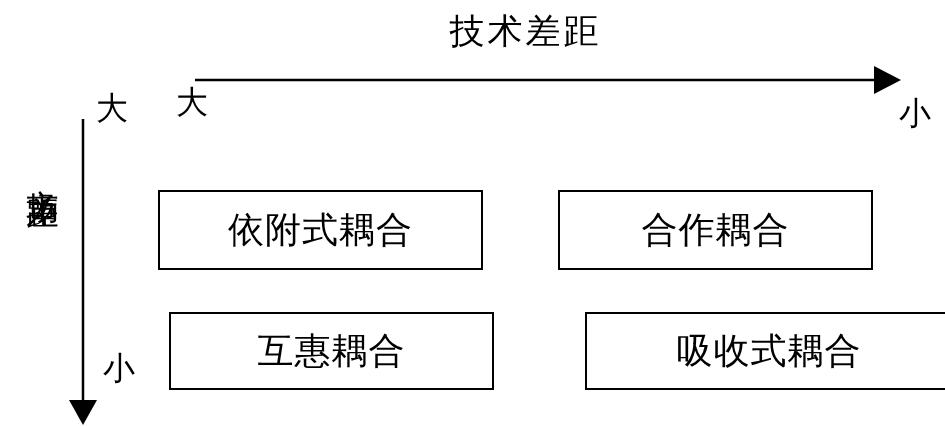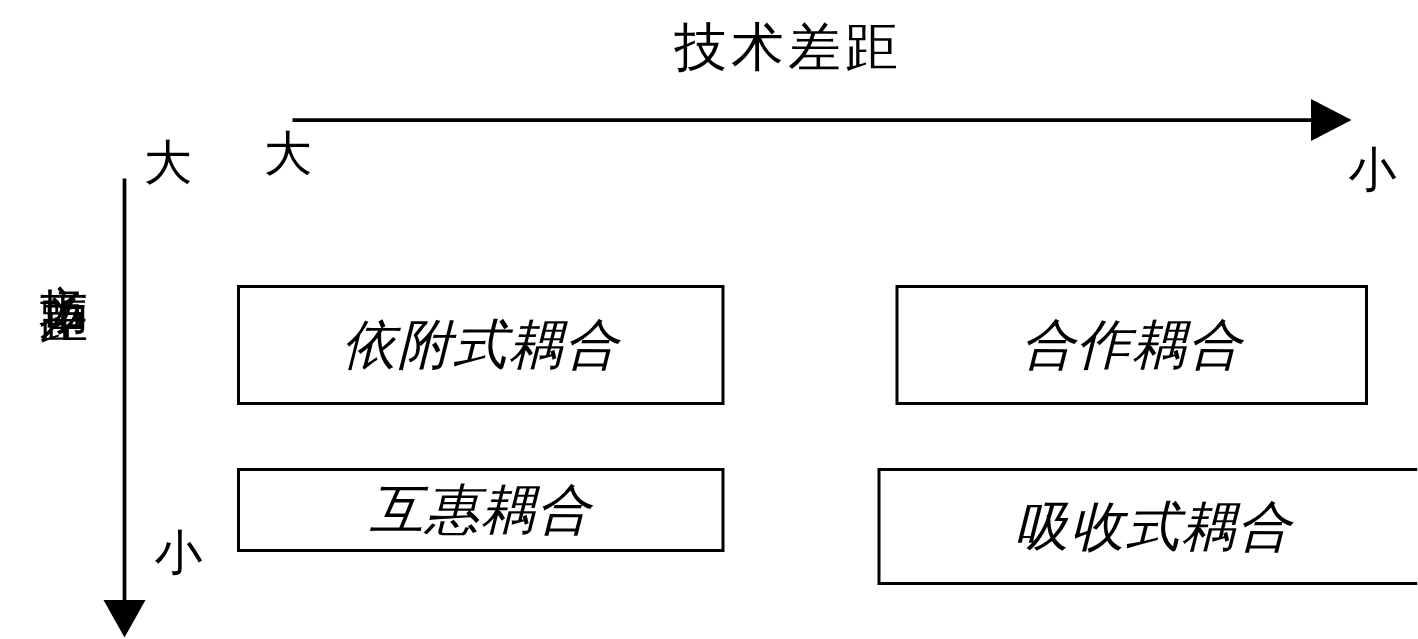--- a/index.html
+++ b/index.html
@@ -57,25 +57,24 @@
   .quad-box {
     position: absolute;
     border: 2px solid #000000;
     background: #ffffff;
     display: flex;
     align-items: center;
     justify-content: center;
     font-size: 36px;
     letter-spacing: 1px;
     box-sizing: border-box;
-    font-style: italic;
   }
   .q-top-left     { left: 158px; top: 190px; width: 325px; height: 80px; }
-  .q-top-right    { left: 597px; top: 190px; width: 315px; height: 80px; }
-  .q-bottom-left  { left: 158px; top: 312px; width: 325px; height: 56px; }
+  .q-top-right    { left: 558px; top: 190px; width: 315px; height: 80px; }
+  .q-bottom-left  { left: 169px; top: 312px; width: 325px; height: 78px; }
   .q-bottom-right { left: 585px; top: 312px; width: 368px; height: 78px; }
 </style>
 </head>
 <body>
 
 <div class="canvas">
 
   <svg class="arrows-svg" viewBox="0 0 945 426" xmlns="http://www.w3.org/2000/svg">
 
     <g>

